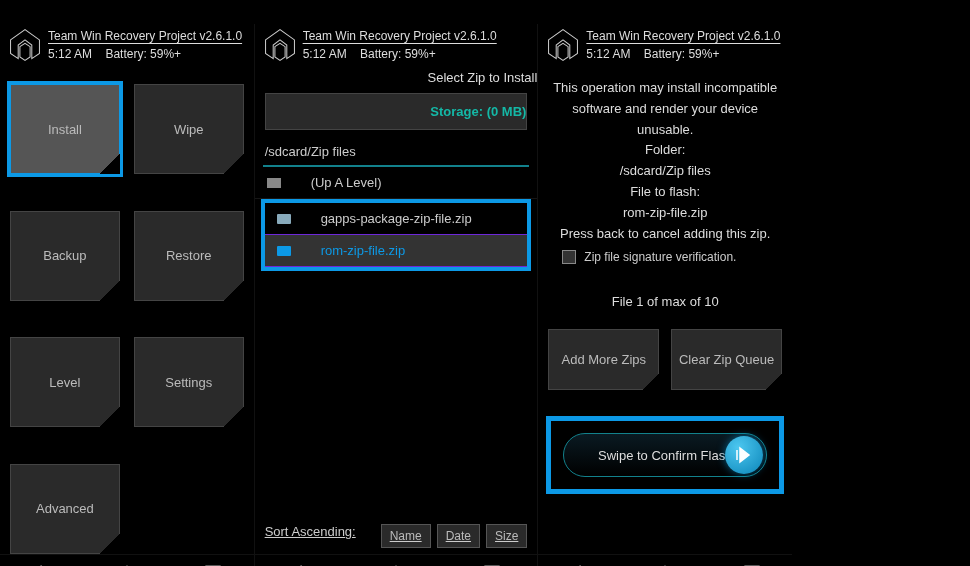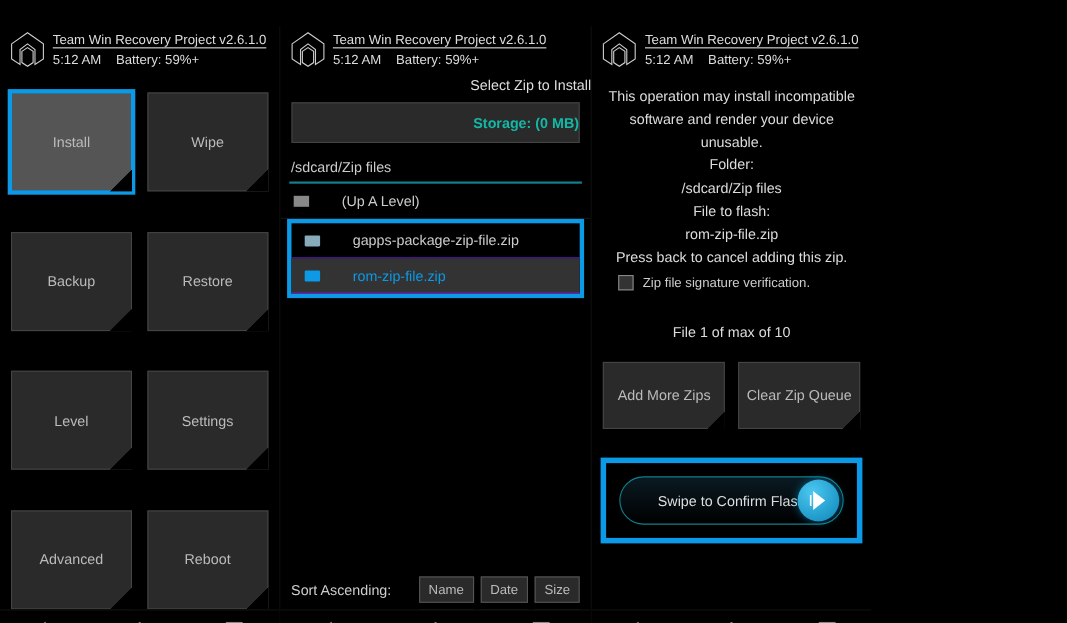--- a/index.html
+++ b/index.html
@@ -30,21 +30,21 @@
 .file-row { display: flex; align-items: center; padding: 8px 12px; font-size: 13px; color: #ccc; cursor: pointer; border-bottom: 1px solid #161616; gap: 22px; }
 .file-row.selected { color: #0c99e6; background: #333; }
 .file-row-group { border: 4px solid #0c99e6; margin: 0 6px; }
 .file-row-group .file-row { border-bottom: 1px solid #6d28d9; }
 .icon-sm { width: 14px; height: 10px; margin-right: 8px; flex-shrink:0; }
 .folder-ico { background: #888; }
 .file-ico { background: #8ab; border-radius:1px; }
 .file-ico.sel { background: #0c99e6; }
 .spacer-flex { flex:1; }
 .sort-rows { padding: 0 10px 6px; }
-.sort-row { display: flex; align-items: center; gap: 6px; margin-bottom: 6px; }
+.sort-row { display: flex; gap: 6px; margin-bottom: 6px; text-decoration: underline; }
 .sort-label { color: #ccc; font-size: 13px; width: 110px; }
 .sort-btn { background: #2a2a2a; border: 1px solid #555; color: #bbb; padding: 4px 8px; font-size: 12px; cursor: pointer; }
 
 
 .warning { text-align: center; color: #ddd; font-size: 13px; padding: 12px 12px 0; line-height: 1.6; }
 .checkbox-row { display: flex; align-items: center; gap: 8px; justify-content: flex-start; padding: 6px 24px 0; }
 .checkbox { width: 14px; height: 14px; border: 1px solid #888; background: #333; flex-shrink:0; cursor:pointer; }
 .file-count { text-align: center; color: #ddd; font-size: 13px; padding: 30px 0 20px; }
 .action-btns { display: flex; gap: 12px; padding: 0 10px; }
 .action-btn { flex:1; background: #2a2a2a; border: 1px solid #444; color: #bbb; text-align: center; padding: 22px 0; font-size: 13px; cursor:pointer; position:relative; }
@@ -91,23 +91,20 @@
           <span>Restore</span>
         </div>
       <div class="menu-btn">
           <span>Level</span>
         </div>
       <div class="menu-btn">
           <span>Settings</span>
         </div>
       <div class="menu-btn">
           <span>Advanced</span>
-        </div>
-      <div class="menu-btn">
-          <span>Reboot</span>
         </div>
     </div>
     <div class="navbar">
       <div class="nav-ico">
           <svg width="22" height="16" viewBox="0 0 22 16">
             <path d="M1 8 L10 1 L10 5 L21 5 L21 11 L10 11 L10 15 Z" fill="none" stroke="#888" stroke-width="1.3"></path>
           </svg>
         </div>
       <div class="nav-ico">
           <svg width="22" height="16" viewBox="0 0 22 16">

